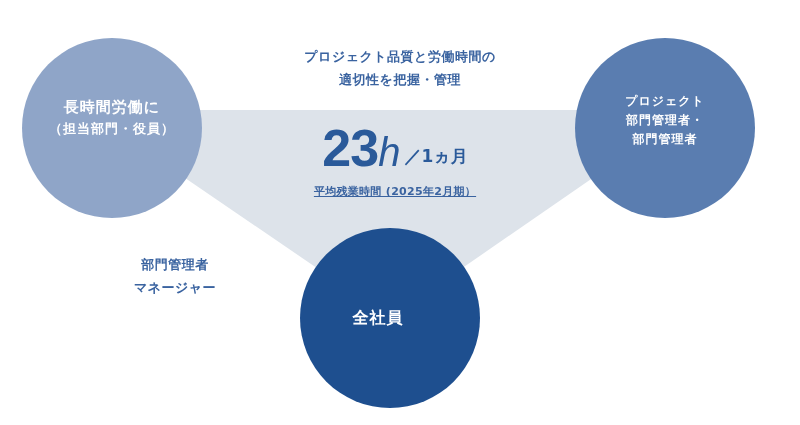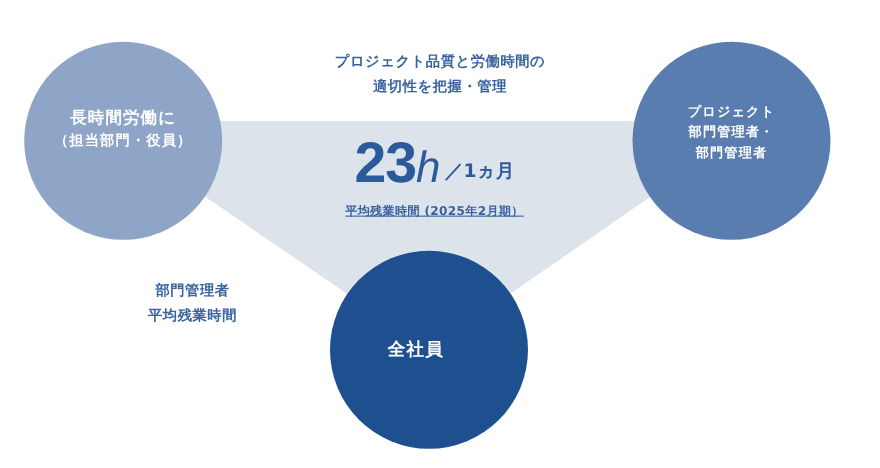--- a/index.html
+++ b/index.html
@@ -133,21 +133,21 @@
     <span>全社員</span>
   </div>
 
   <div class="caption caption-top">
     <div>プロジェクト品質と労働時間の</div>
     <div>適切性を把握・管理</div>
   </div>
 
   <div class="caption caption-left">
     <div>部門管理者</div>
-    <div>平均残業時間</div>
+    <div>マネージャー</div>
   </div>
 
 
   <div class="metric">
     <span class="metric-value">23</span><span class="metric-unit">h</span><span class="metric-per">／1ヵ月</span>
     <span class="metric-caption">平均残業時間 (2025年2月期）</span>
   </div>
 
 </div>
 

